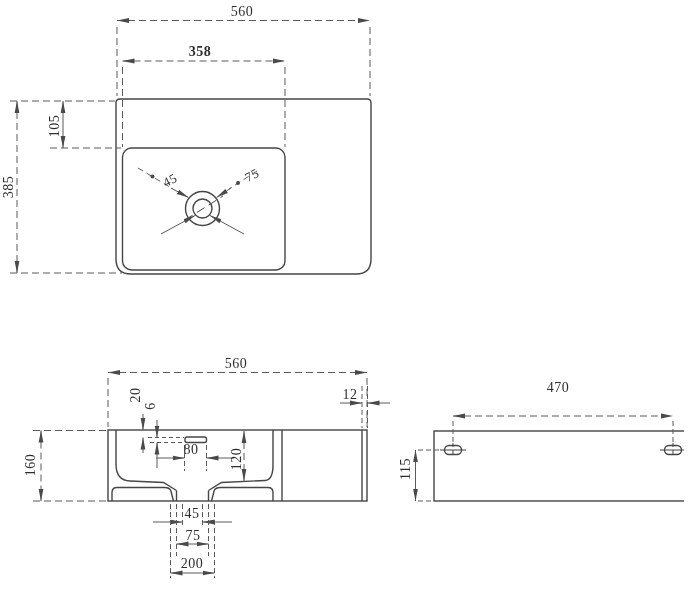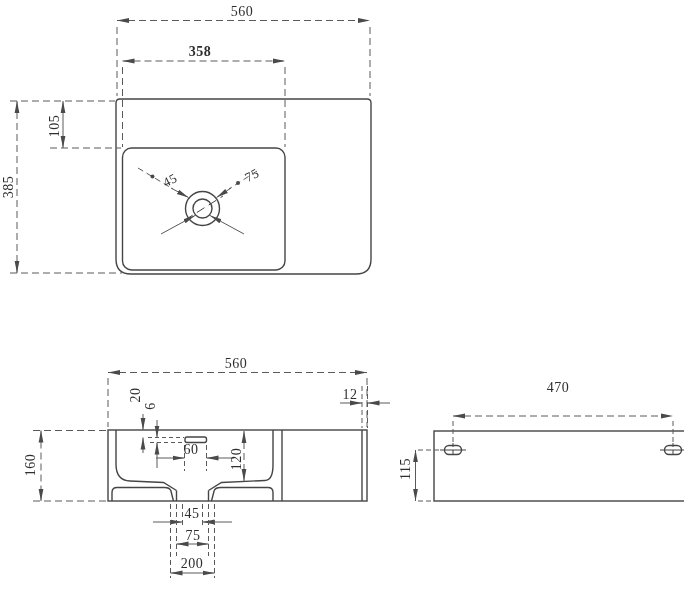--- a/index.html
+++ b/index.html
@@ -155,21 +155,21 @@
   <span class="dim v" style="left:9px;   top:187px;">385</span>
   <span class="dim v" style="left:55px;  top:126px;">105</span>
   <span class="dim d" style="left:170px; top:180px;">45</span>
   <span class="dim d" style="left:252px; top:175px;">75</span>
 
   <span class="dim" style="left:236px; top:364px;">560</span>
   <span class="dim" style="left:330px; top:395px;margin-left:20px;">12</span>
   <span class="dim v" style="left:31px;  top:465px;">160</span>
   <span class="dim v" style="left:136px; top:395px;">20</span>
   <span class="dim v" style="left:151px; top:406px;">6</span>
-  <span class="dim" style="left:191px; top:450px;">60</span>
+  <span class="dim" style="left:191px; top:450px;">80</span>
   <span class="dim v" style="left:237px; top:459px;">120</span>
   <span class="dim" style="left:192px; top:514px;">45</span>
   <span class="dim" style="left:193px; top:536px;">75</span>
   <span class="dim" style="left:192px; top:564px;">200</span>
 
   <span class="dim" style="left:558px; top:388px;">470</span>
   <span class="dim v" style="left:406px; top:469px;">115</span>
 
 </div>
 

